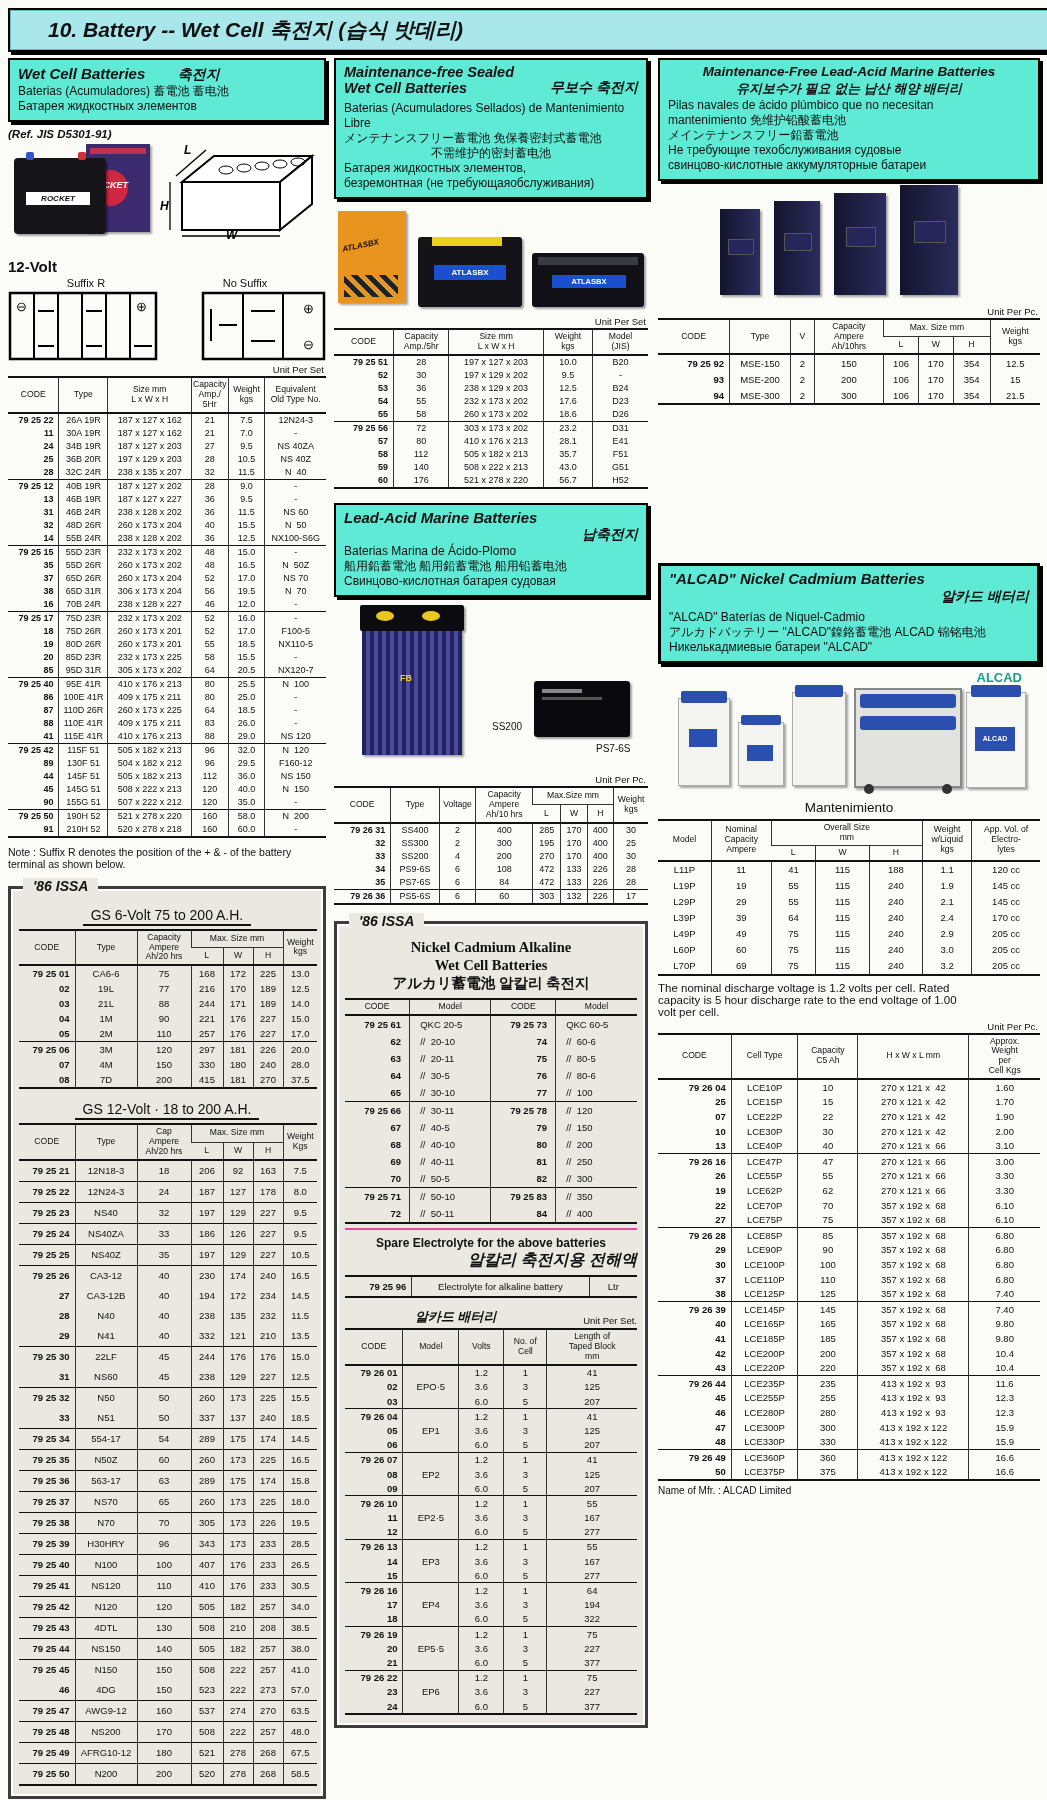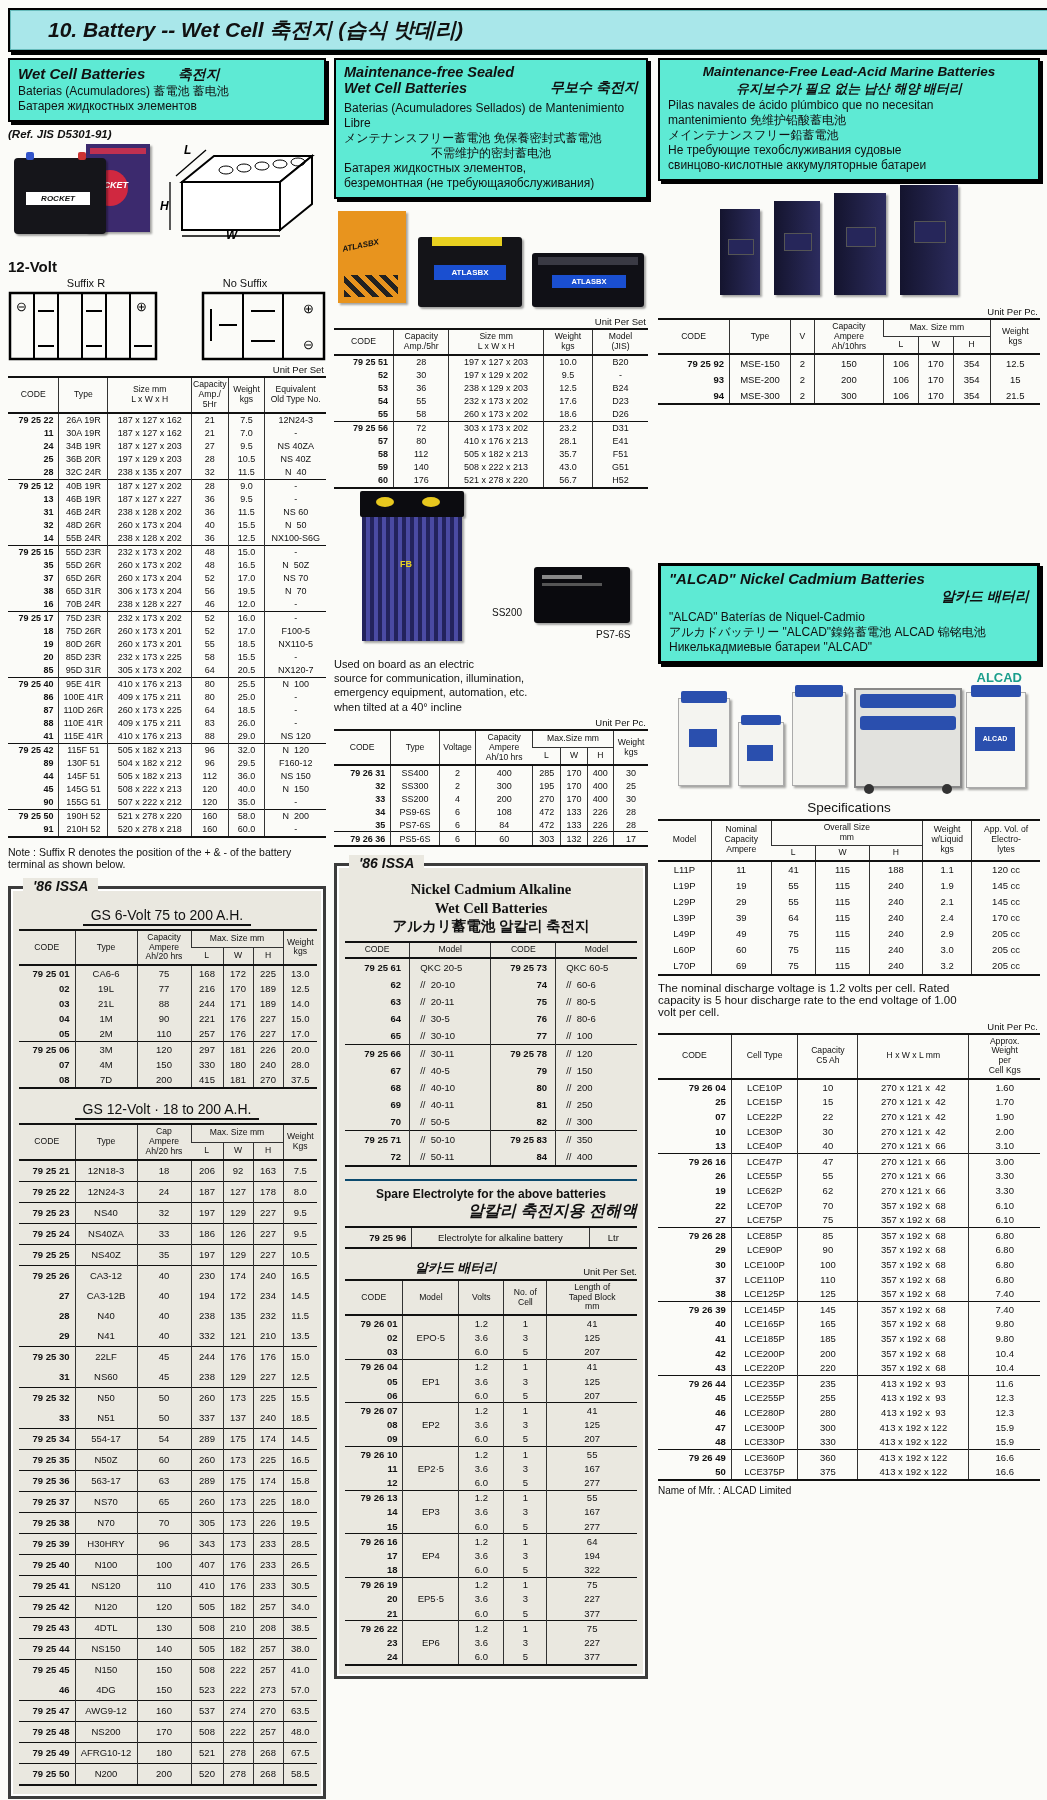--- a/index.html
+++ b/index.html
@@ -1020,43 +1020,46 @@
         <tr>
           <td>60</td>
           <td>176</td>
           <td>521 x 278 x 220</td>
           <td>56.7</td>
           <td>H52</td>
         </tr>
       </tbody>
     </table>
 
+  <div class="gbox" style="margin-top:14px">
+    <div class="ttl">Lead-Acid Marine Batteries</div>
+    <div class="kr tr-kr">납축전지</div>
+    <div class="ln">Baterias Marina de Ácido-Plomo</div>
+    <div class="ln">船用鉛蓄電池      船用鉛蓄電池  船用铅蓄电池</div>
+    <div class="ln">Свинцово-кислотная батарея судовая</div>
+  </div>
 
   <div class="photo" style="height:168px;">
     <div style="position:absolute;left:26px;top:2px;width:104px;height:150px;">
       <div style="position:absolute;top:0;left:0;right:0;height:26px;background:#0c0c10;border-radius:2px;" class="shadowed">
         <div style="position:absolute;top:6px;left:16px;width:18px;height:10px;background:#e8c81e;border-radius:50%;"></div>
         <div style="position:absolute;top:6px;left:62px;width:18px;height:10px;background:#e8c81e;border-radius:50%;"></div>
       </div>
       <div style="position:absolute;top:26px;left:2px;right:2px;bottom:0;background:repeating-linear-gradient(90deg,#23235c 0 4px,#4a4aa2 4px 8px);" class="shadowed">
         <div style="position:absolute;top:42px;left:38px;color:#e8d020;font-size:9px;font-weight:bold;">FB</div>
       </div>
     </div>
     <span class="cap" style="position:absolute;left:158px;top:118px;">SS200</span>
     <div style="position:absolute;left:200px;top:78px;width:96px;height:56px;background:#0a0a0e;border-radius:3px;" class="shadowed">
       <div style="position:absolute;top:8px;left:8px;width:40px;height:4px;background:#888;"></div>
       <div style="position:absolute;top:16px;left:8px;width:60px;height:3px;background:#555;"></div>
     </div>
     <span class="cap" style="position:absolute;left:262px;top:140px;">PS7-6S</span>
   </div>
 
-  <div class="small" style="white-space:pre-line;font-size:11px;line-height:1.3;">Used  on  board  as  an  electric
-source for communication, illumination,
-emergency  equipment,  automation,  etc.
-when  tilted  at  a  40°  incline</div>
   <div class="unit">Unit Per Pc.</div>
   <table class="t">
     <colgroup>
         <col style="width:56px">
         <col style="width:48px">
         <col style="width:36px">
         <col style="width:56px">
         <col style="width:28px">
         <col style="width:26px">
         <col style="width:26px">
@@ -1238,21 +1241,21 @@
             <td>//  350</td>
           </tr>
           <tr>
             <td>72</td>
             <td>//  50-11</td>
             <td>84</td>
             <td>//  400</td>
           </tr>
         </tbody>
       </table>
-    <div style="margin-top:12px;border-top:2px solid #0c4a6e;padding-top:6px;">
+    <div style="margin-top:4px;border-top:2px solid #ec4899;padding-top:6px;">
       <div class="spareT">Spare Electrolyte for the above batteries</div>
       <div class="spareK">알칼리 축전지용 전해액</div>
       <table class="t elec">
         <colgroup>
             <col style="width:64px">
             <col style="width:170px">
             <col style="width:46px">
           </colgroup>
       <tbody class="grp">
             <tr>
@@ -1591,21 +1594,21 @@
       <div style="position:absolute;bottom:-8px;left:8px;width:10px;height:10px;background:#333;border-radius:50%;"></div>
       <div style="position:absolute;bottom:-8px;right:8px;width:10px;height:10px;background:#333;border-radius:50%;"></div>
     </div>
     <div style="position:absolute;right:18px;top:0;color:#1a9e8c;font-weight:bold;font-size:13px;">ALCAD</div>
     <div style="position:absolute;right:14px;top:22px;width:58px;height:94px;background:#f8f8f4;border:1px solid #aaa;" class="shadowed">
       <div style="position:absolute;top:-8px;left:4px;right:4px;height:12px;background:#2a4fae;border-radius:2px;"></div>
       <div style="position:absolute;top:34px;left:8px;width:40px;height:24px;background:#2a4fae;color:#fff;font-size:7px;font-weight:bold;text-align:center;line-height:24px;">ALCAD</div>
     </div>
   </div>
 
-  <div style="text-align:center;font-size:13.5px;margin:2px 0 4px;">Specifications</div>
+  <div style="text-align:center;font-size:13.5px;margin:2px 0 4px;">Mantenimiento</div>
   <table class="t spec">
     <colgroup>
         <col style="width:50px">
         <col style="width:56px">
         <col style="width:42px">
         <col style="width:50px">
         <col style="width:50px">
         <col style="width:46px">
         <col style="width:64px">
       </colgroup>

